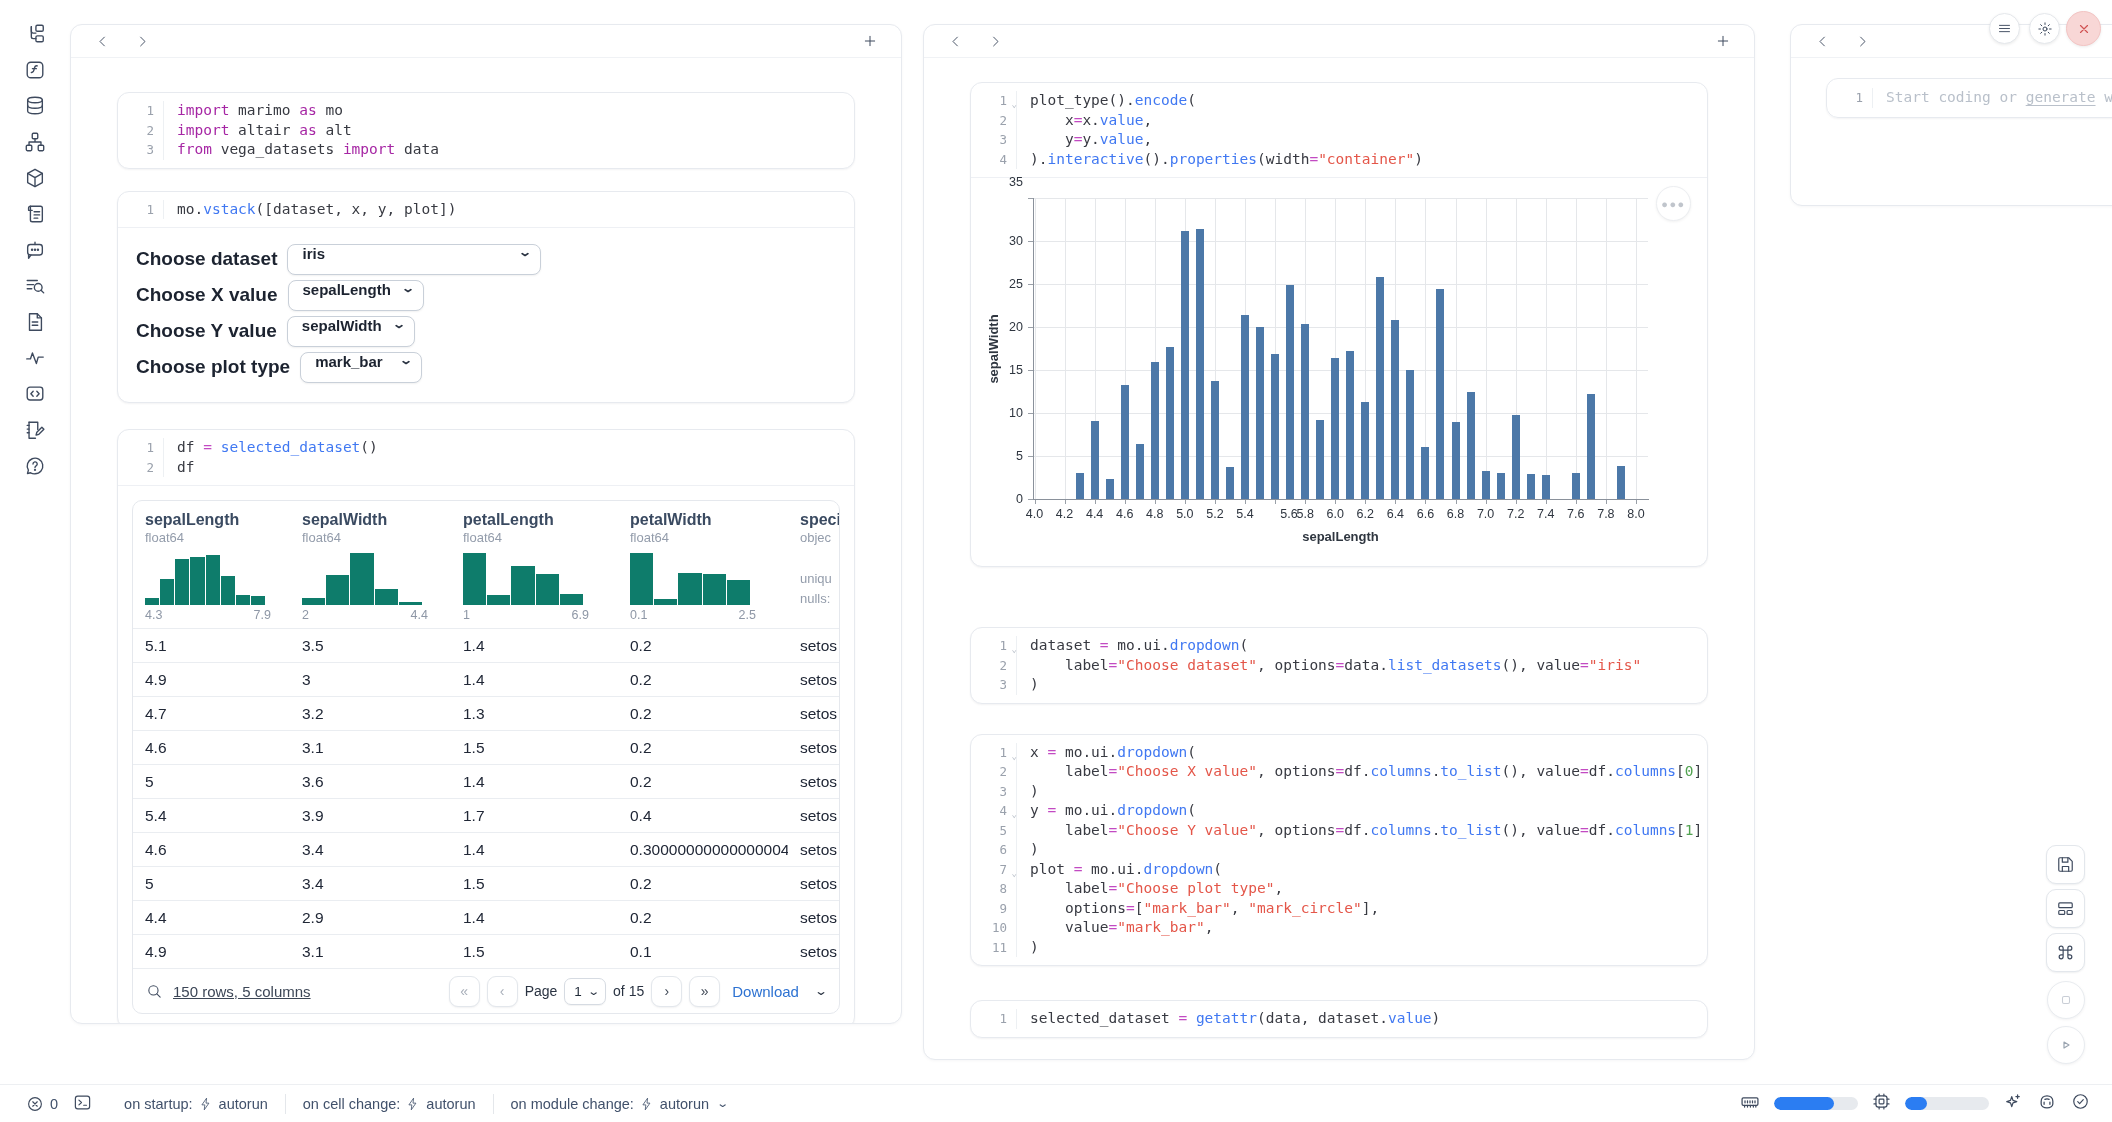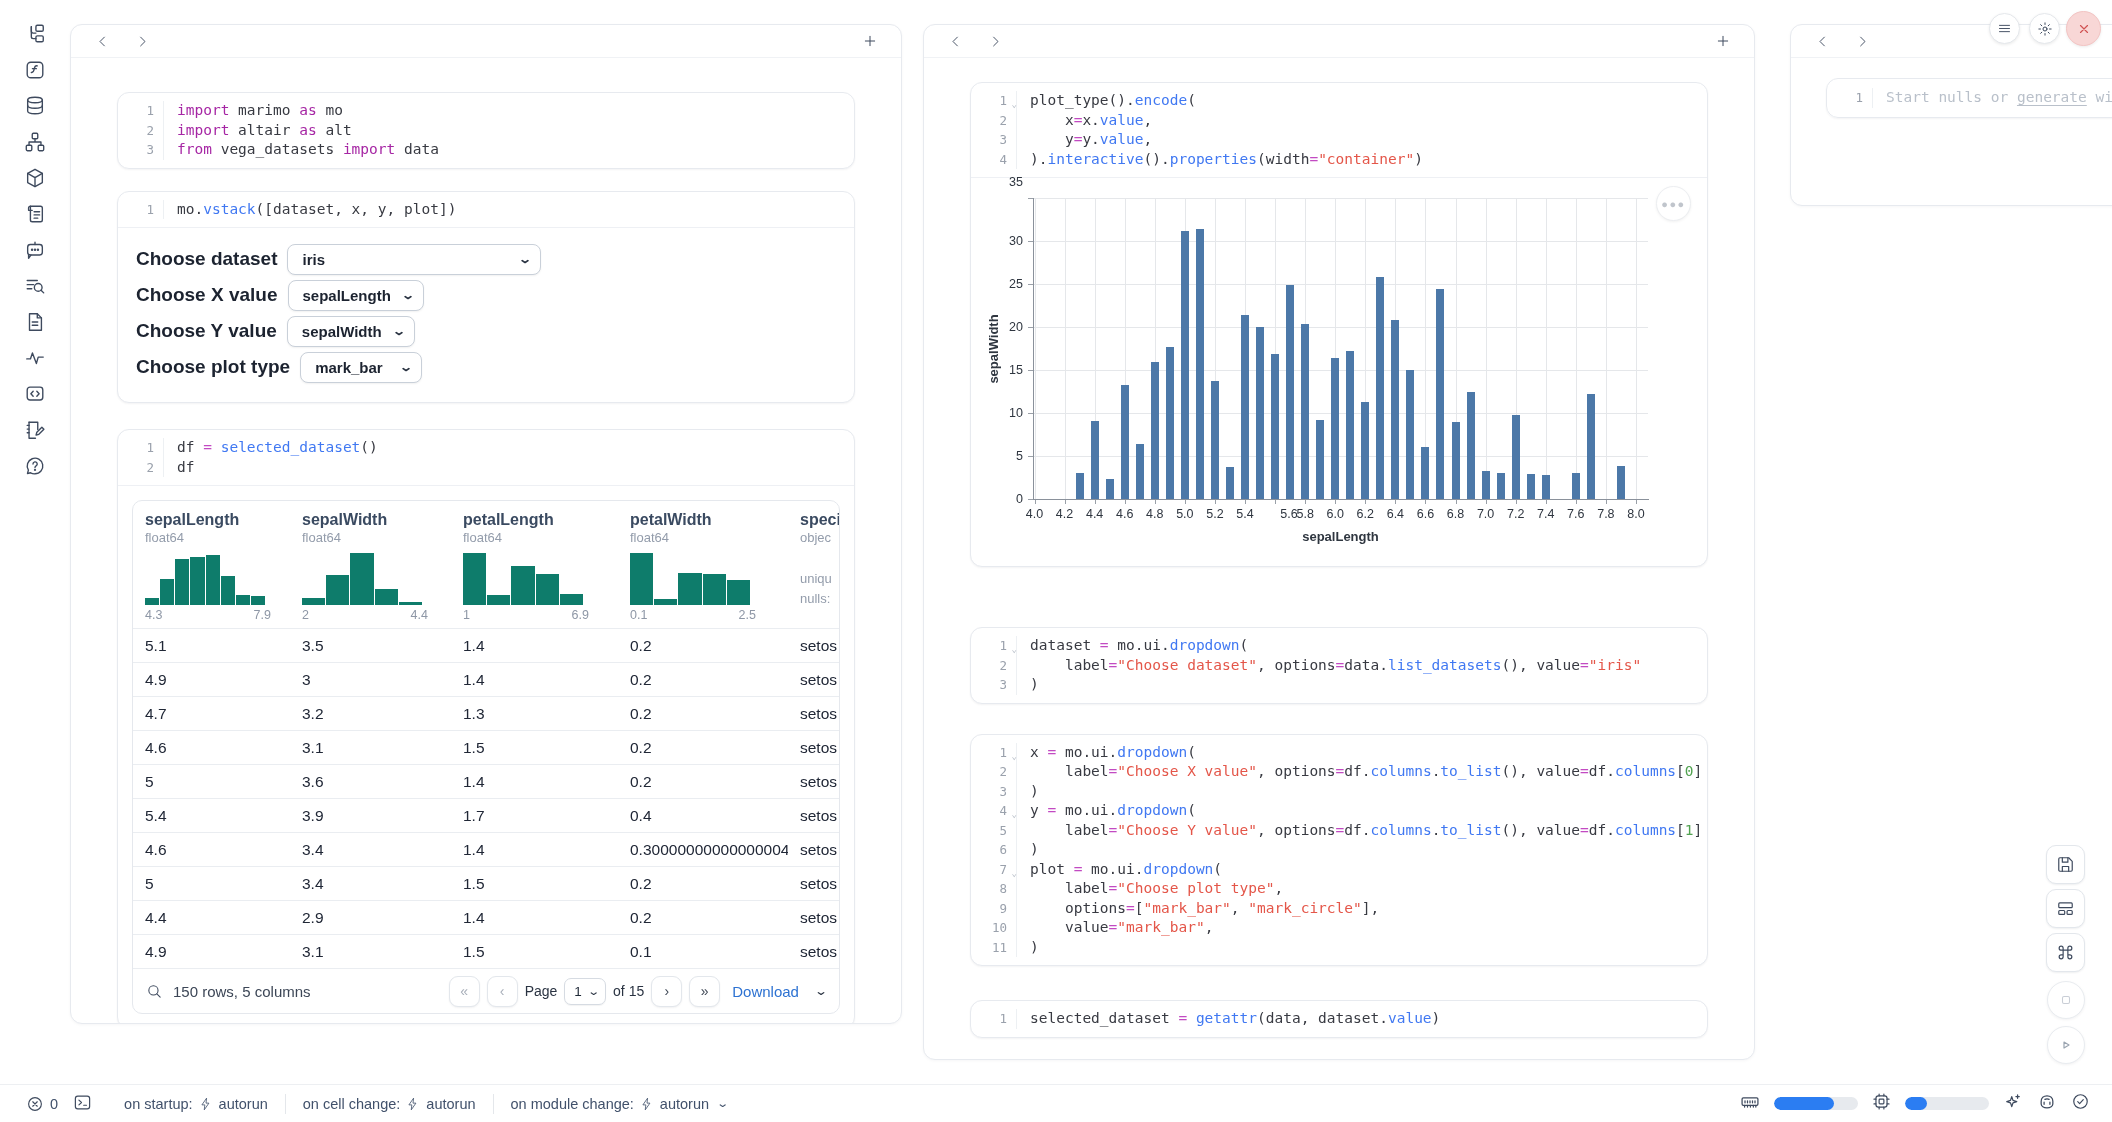--- a/index.html
+++ b/index.html
@@ -27,39 +27,39 @@
   .ln{flex:0 0 36px;text-align:right;padding-right:9px;color:#9aa1ac;font-size:12.5px;border-right:1px solid #edf0f3;
       font-family:"DejaVu Sans Mono",monospace;position:relative;}
   .fold{font-size:9px;color:#b3bac4;position:absolute;right:-1px;top:4px;}
   .lcode{padding-left:13px;}
   .tk-kw{color:#a626a4;} .tk-fn{color:#4078f2;} .tk-str{color:#e45649;} .tk-num{color:#50a14f;} .tk-op{color:#c24ac2;} .tk-pl{color:#383a42;}
   .output{border-top:1px solid #eef0f4;}
   
   #controls{padding:16px 18px 14px 18px;}
   .ctl-row{display:flex;align-items:center;height:30px;margin-bottom:6px;font-weight:bold;}
   .ctl-label{font-size:19px;color:#1c2330;margin-right:10px;}
-  .select{display:inline-flex;align-items:center;border:1px solid #c9d0d9;border-radius:8px;height:29px;
+  .select{display:inline-flex;align-items:flex-start;border:1px solid #c9d0d9;border-radius:8px;height:29px;
           padding:0 10px 0 14px;box-shadow:0 1px 2px rgba(0,0,0,.06);font-size:15px;color:#1c2330;
           min-width:96px;justify-content:space-between;cursor:pointer;background:#fff;}
   .select.wide{min-width:228px;}
   .sel-chev{margin-left:12px;font-size:12px;color:#2a3342;transform:scaleX(1.4);}
   
   .tbl{margin:14px;border:1px solid #e5e8ed;border-radius:10px;overflow:hidden;}
   .thead{display:grid;grid-template-columns:157px 161px 167px 170px 1fr;padding:10px 0 6px 0;}
   .th{padding-left:12px;overflow:hidden;cursor:pointer;}
   .th-name{font-size:16px;font-weight:700;color:#3a4a61;}
   .th-type{font-size:13px;color:#939cab;margin-top:1px;}
   .hist{display:flex;align-items:flex-end;gap:1px;height:52px;width:120px;margin-top:8px;}
   .hbar{flex:1;background:#0e7c6b;}
   .hrange{display:flex;justify-content:space-between;width:126px;font-size:12.5px;color:#8e97a6;margin-top:3px;}
   .colmeta{font-size:13px;color:#939cab;margin-top:24px;line-height:20px;}
   .tr{display:grid;grid-template-columns:157px 161px 167px 170px 1fr;border-top:1px solid #eaedf1;height:33px;align-items:center;}
   .td{padding-left:12px;font-size:15.5px;color:#202736;white-space:nowrap;overflow:hidden;}
   .tfoot{border-top:1px solid #eaedf1;height:44px;display:flex;align-items:center;padding:0 13px;}
-  .tf-summary{font-size:15px;color:#3c4656;margin-left:10px;}
+  .tf-summary{font-size:15px;color:#3c4656;margin-left:10px;text-decoration:underline;}
   .tf-right{margin-left:auto;display:flex;align-items:center;gap:7px;}
   .pgbtn{width:29px;height:29px;border:1px solid #e3e7ec;border-radius:9px;display:flex;align-items:center;
          justify-content:center;box-shadow:0 1px 2px rgba(16,24,40,.06);font-size:14px;color:#3f4856;background:#fff;cursor:pointer;}
   .pgbtn.dim{color:#a7aeb9;}
   .pg-label{font-size:14px;color:#2a3342;}
   .pg-select{height:25px;border:1px solid #d6dbe2;border-radius:7px;display:flex;align-items:center;
              padding:0 7px 0 9px;font-size:13.5px;color:#1f2937;gap:7px;box-shadow:0 1px 1px rgba(0,0,0,.05);cursor:pointer;}
   .pg-select .sel-chev{margin-left:0;font-size:11px;}
   .download{font-size:15px;color:#2d72d2;display:flex;align-items:center;gap:5px;margin-left:5px;cursor:pointer;}
   
@@ -647,21 +647,21 @@
             <path d="M15 5l-7 7 7 7"></path>
           </svg>
         </span>
       <span class="phbtn">
           <svg class="ic" width="15" height="15" viewBox="0 0 24 24">
             <path d="M9 5l7 7-7 7"></path>
           </svg>
         </span>
     </div>
     <div class="scratch-cell">
-      <div class="cl"><span class="ln">1</span><span class="lcode ph"><span>Start nulls or </span><u>generate</u><span> with AI</span></span></div>
+      <div class="cl"><span class="ln">1</span><span class="lcode ph"><span>Start coding or </span><u>generate</u><span> with AI</span></span></div>
     </div>
   </section>
 
   <span class="fab" id="fab-menu">
       <svg class="ic" width="15" height="15" viewBox="0 0 24 24">
         <path d="M4 7h16M4 12h16M4 17h16"></path>
       </svg>
     </span>
   <span class="fab" id="fab-gear">
       <svg class="ic" width="16" height="16" viewBox="0 0 24 24">

